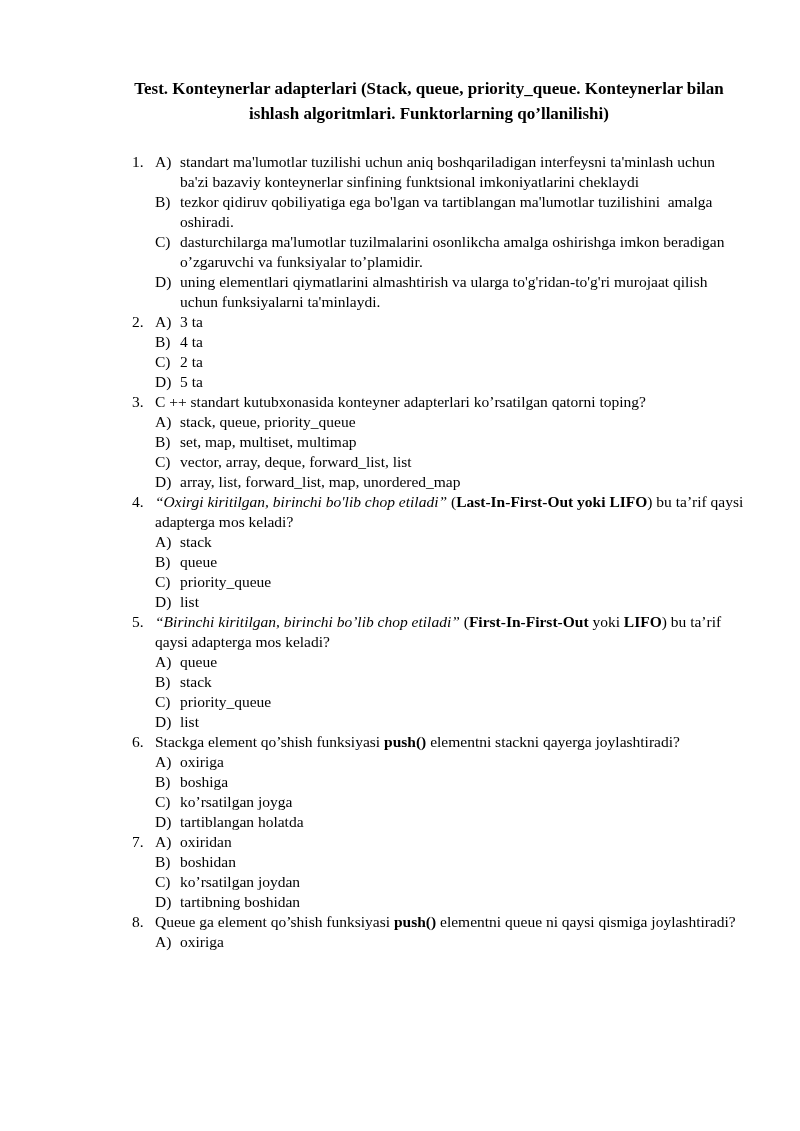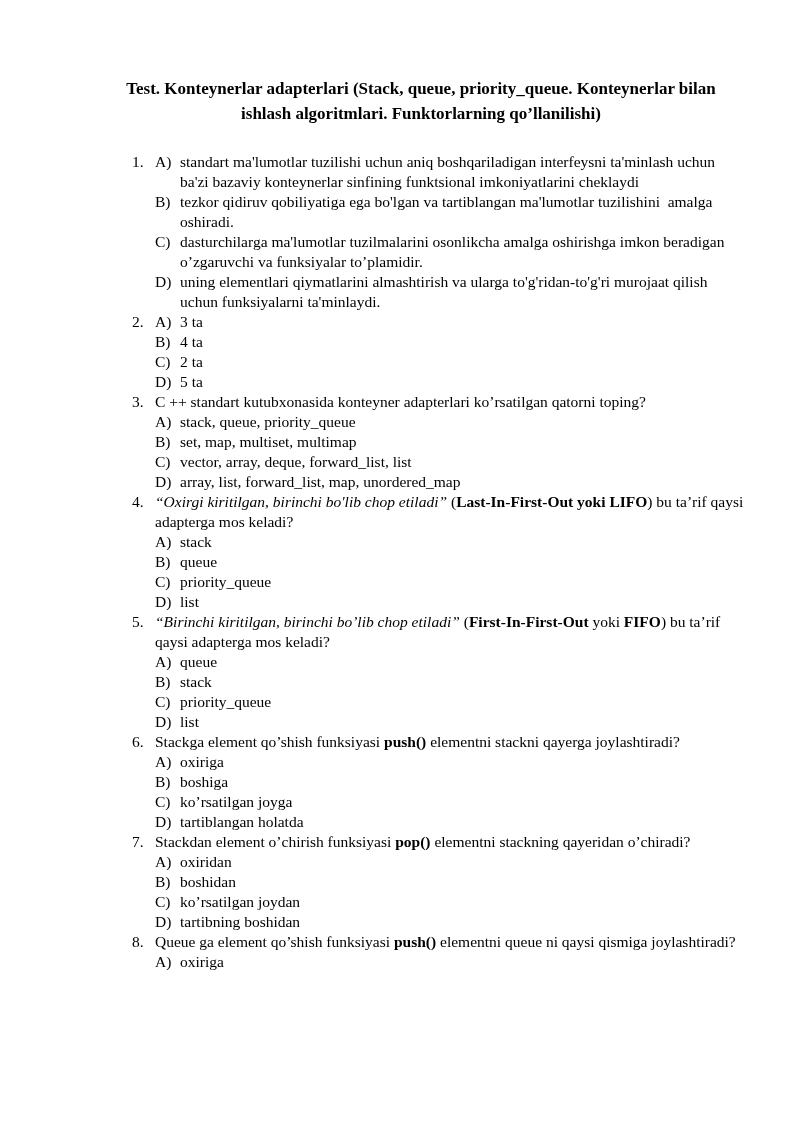--- a/index.html
+++ b/index.html
@@ -12,21 +12,21 @@
     width: 800px;
     height: 1131px;
     background: #ffffff;
     color: #000000;
     font-family: "Liberation Serif", "DejaVu Serif", serif;
     overflow: hidden;
   }
   .doc-title {
     position: absolute;
     top: 76px;
-    left: 104px;
+    left: 112px;
     width: 634px;
     text-align: center;
     font-weight: 700;
     font-size: 17px;
     line-height: 25px;
   }
   .questions {
     position: absolute;
     top: 152px;
     left: 132px;
@@ -151,21 +151,21 @@
           </div>
           <div class="opt">
             <span class="oletter">D)</span>
             <span class="otext">list</span>
           </div>
         </div>
       </div>
       <div class="q">
         <span class="qnum">5.</span>
         <div class="qbody">
-          <div class="qtext"><span class="seg-bi">“Birinchi kiritilgan, birinchi bo’lib chop etiladi”</span><span class=""> (</span><span class="seg-b">First-In-First-Out</span><span class=""> yoki </span><span class="seg-b">FIFO</span><span class="">) bu ta’rif qaysi adapterga mos keladi?</span></div>
+          <div class="qtext"><span class="seg-bi">“Birinchi kiritilgan, birinchi bo’lib chop etiladi”</span><span class=""> (</span><span class="seg-b">First-In-First-Out</span><span class=""> yoki </span><span class="seg-b">LIFO</span><span class="">) bu ta’rif qaysi adapterga mos keladi?</span></div>
           <div class="opt">
             <span class="oletter">A)</span>
             <span class="otext">queue</span>
           </div>
           <div class="opt">
             <span class="oletter">B)</span>
             <span class="otext">stack</span>
           </div>
           <div class="opt">
             <span class="oletter">C)</span>
@@ -195,21 +195,20 @@
           </div>
           <div class="opt">
             <span class="oletter">D)</span>
             <span class="otext">tartiblangan holatda</span>
           </div>
         </div>
       </div>
       <div class="q">
         <span class="qnum">7.</span>
         <div class="qbody">
-          <div class="qtext"><span class="">Stackdan element o’chirish funksiyasi </span><span class="seg-b">pop()</span><span class=""> elementni stackning qayeridan o’chiradi?</span></div>
           <div class="opt">
             <span class="oletter">A)</span>
             <span class="otext">oxiridan</span>
           </div>
           <div class="opt">
             <span class="oletter">B)</span>
             <span class="otext">boshidan</span>
           </div>
           <div class="opt">
             <span class="oletter">C)</span>

